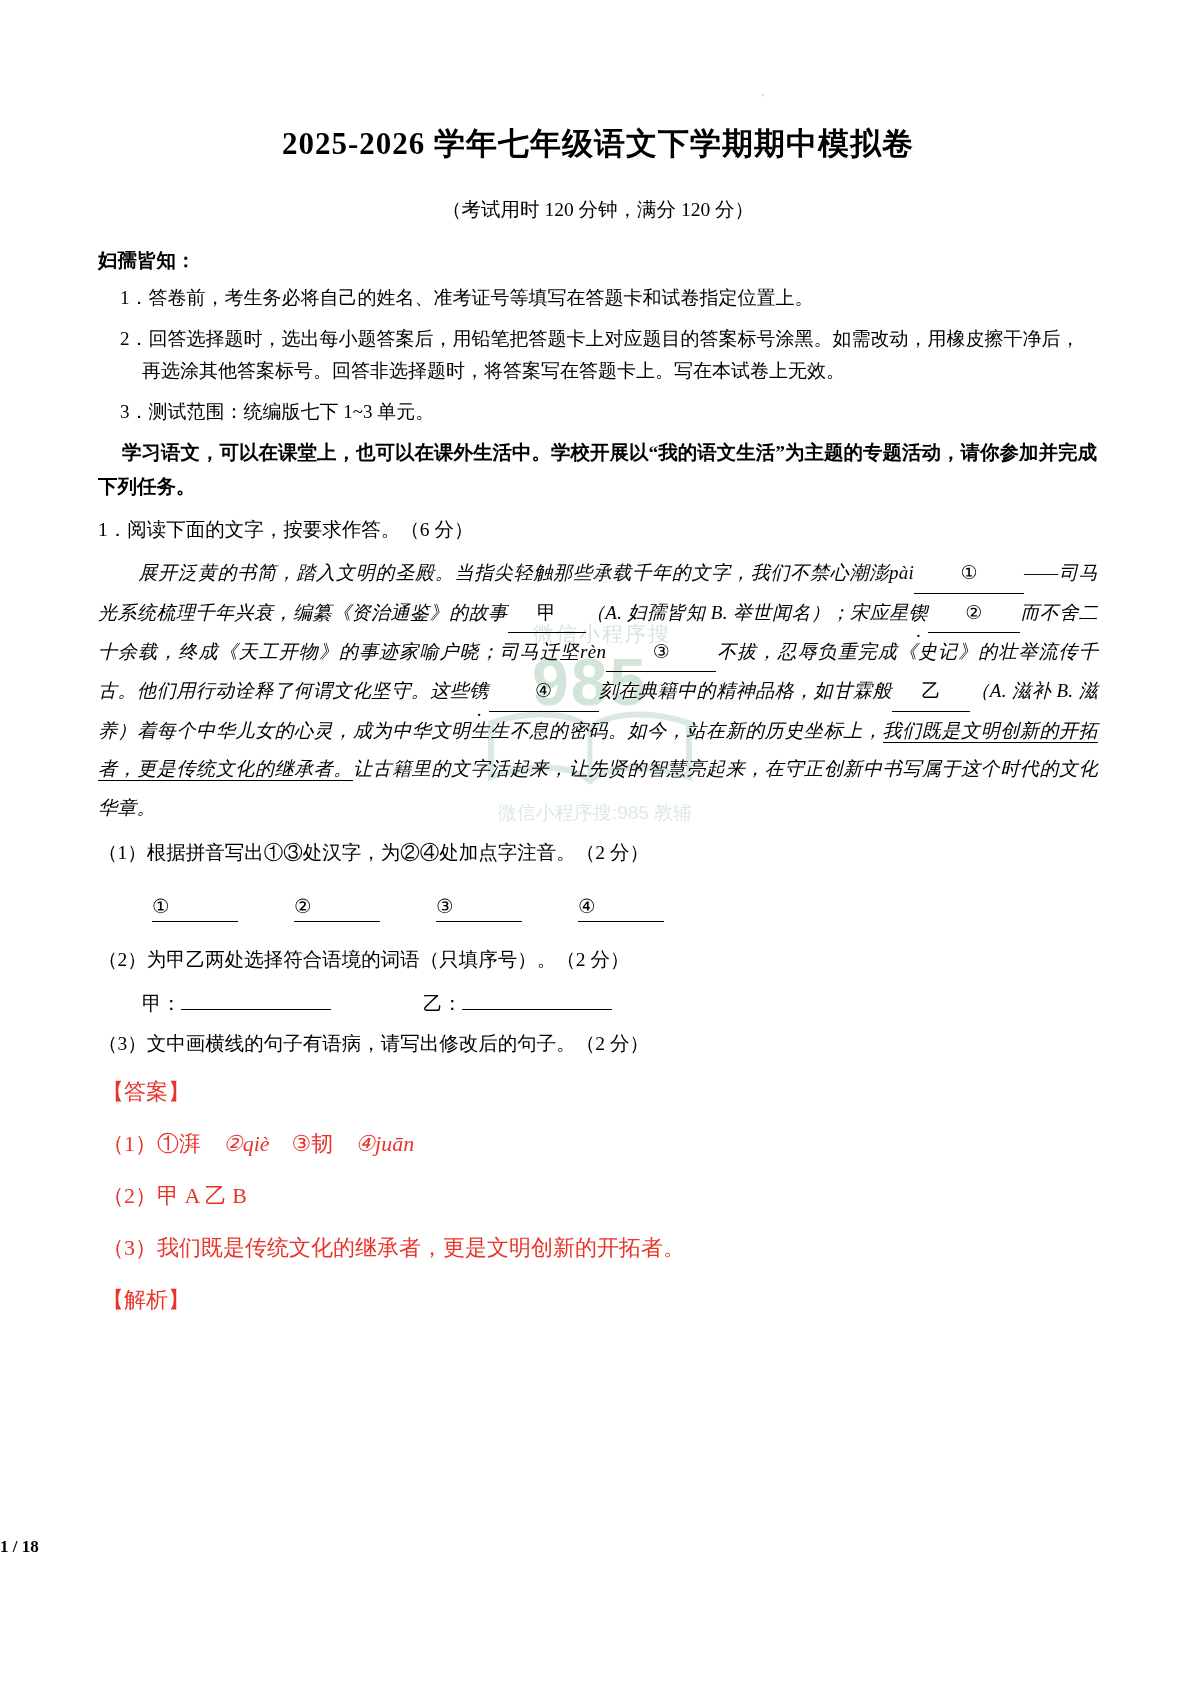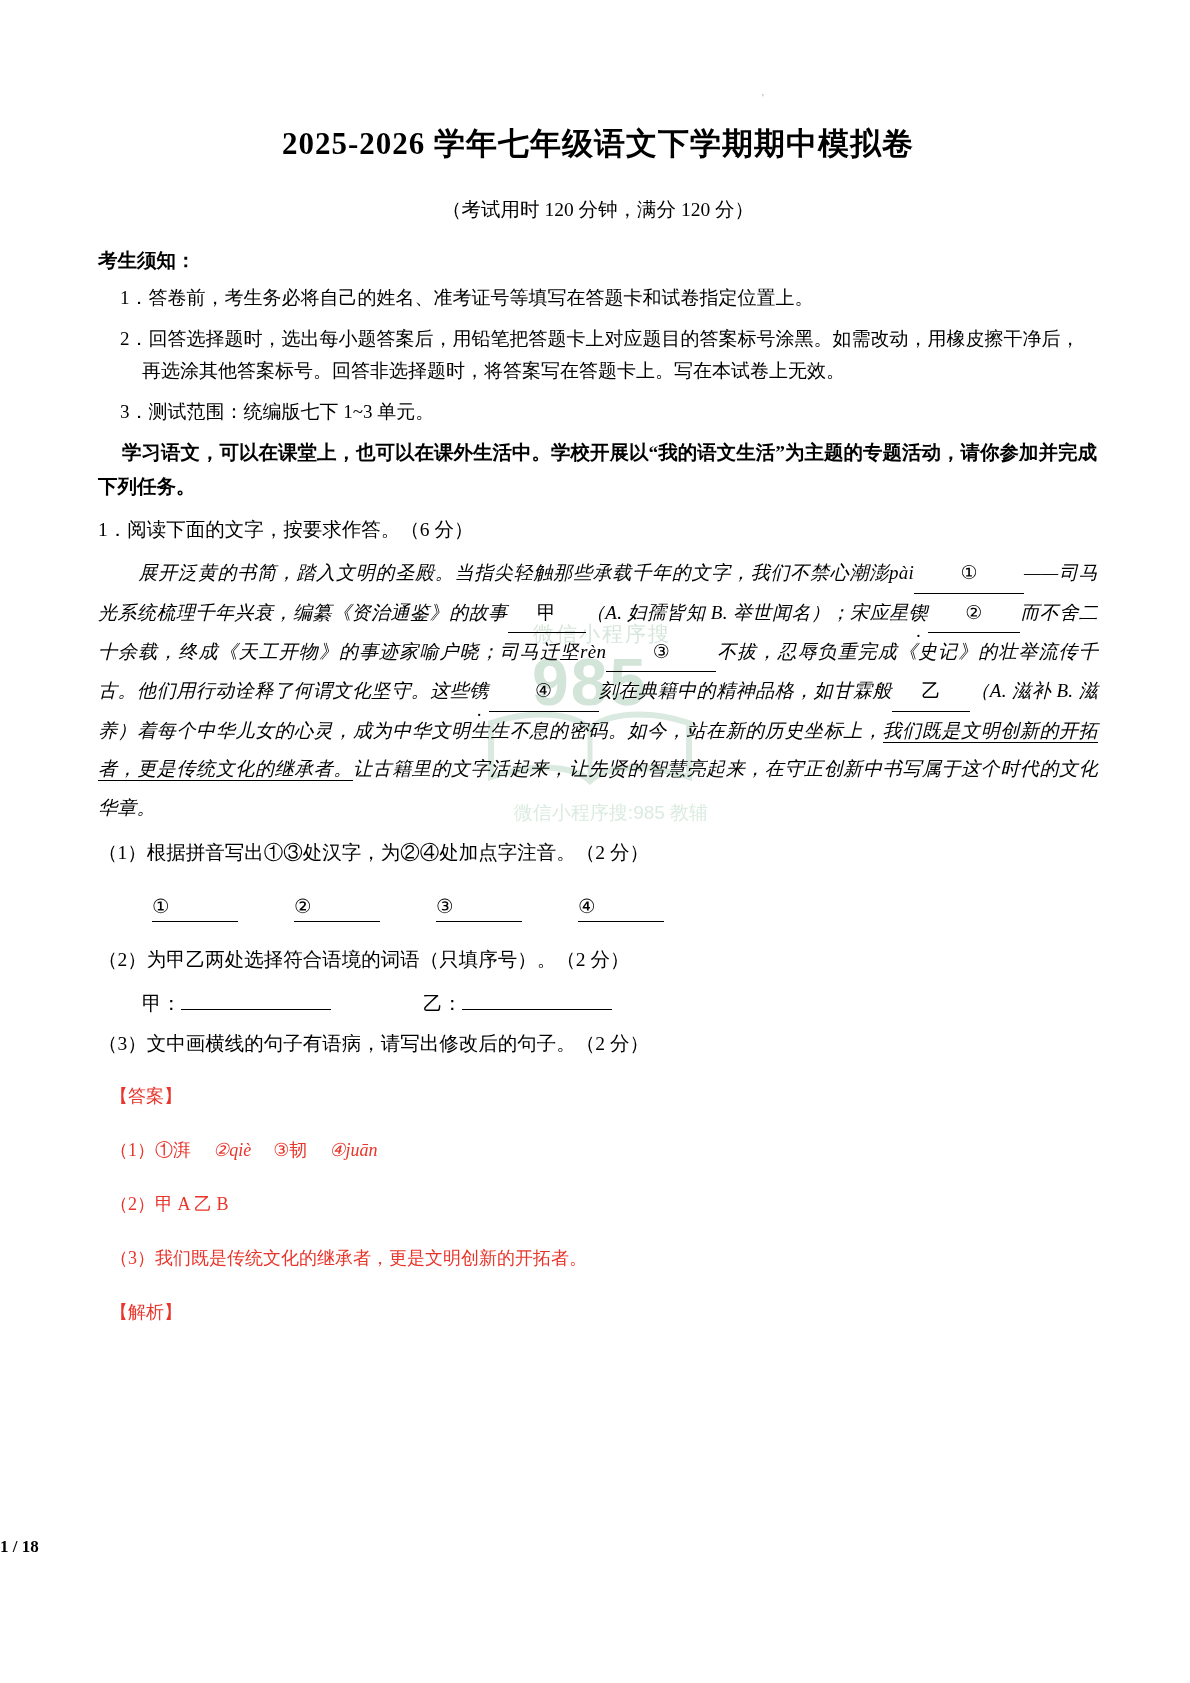--- a/index.html
+++ b/index.html
@@ -55,21 +55,21 @@
     text-align: center;
     font-family: "Liberation Sans", "DejaVu Sans", sans-serif;
     font-size: 66px;
     font-weight: bold;
     color: #d3e4d9;
     letter-spacing: 2px;
   }
   .wm-book { position: absolute; left: 28px; top: 95px; }
   .wm-text2 {
     position: absolute;
-    left: 16px; top: 188px;
+    left: 0; top: 188px;
     width: 280px;
     text-align: center;
     font-family: "Liberation Sans", "DejaVu Sans", sans-serif;
     font-size: 19px;
     color: #dcebe1;
     white-space: nowrap;
   }
 
   
   .title1 {
@@ -212,22 +212,22 @@
   .blank-row2 .bl2 {
     display: inline-block;
     border-bottom: 1.6px solid #000;
     width: 150px;
   }
   .gap { display: inline-block; width: 92px; }
 
   
   .red {
     color: #e8342a;
-    font-size: 18px;
-    margin: 12px;
+    font-size: 22px;
+    margin: 4px;
     padding-top: 13px;
     line-height: 1.5;
   }
   .red.ans-line { padding-top: 15px; }
   .red .sp { display: inline-block; width: 22px; }
   .red-it { font-style: italic; }
 
   .footer {
     position: absolute;
     left: 0;
@@ -263,21 +263,21 @@
       </svg>
     </div>
     <div class="wm-text2">微信小程序搜:985 教辅</div>
   </div>
 
   <div class="content">
 
     <h1 class="title1">2025-2026 学年七年级语文下学期期中模拟卷</h1>
     <div class="subtitle">（考试用时 120 分钟，满分 120 分）</div>
 
-    <div class="notice-head">考生须知：</div>
+    <div class="notice-head">妇孺皆知：</div>
     <ul class="notice-list">
       <li>1．答卷前，考生务必将自己的姓名、准考证号等填写在答题卡和试卷指定位置上。</li>
       <li>2．回答选择题时，选出每小题答案后，用铅笔把答题卡上对应题目的答案标号涂黑。如需改动，用橡皮擦干净后，再选涂其他答案标号。回答非选择题时，将答案写在答题卡上。写在本试卷上无效。</li>
       <li>3．测试范围：统编版七下 1~3 单元。</li>
     </ul>
 
     <div class="lead">学习语文，可以在课堂上，也可以在课外生活中。学校开展以“我的语文生活”为主题的专题活动，请你参加并完成下列任务。</div>
     <div class="q-line">1．阅读下面的文字，按要求作答。（6 分）</div>
 
     <div class="passage">

